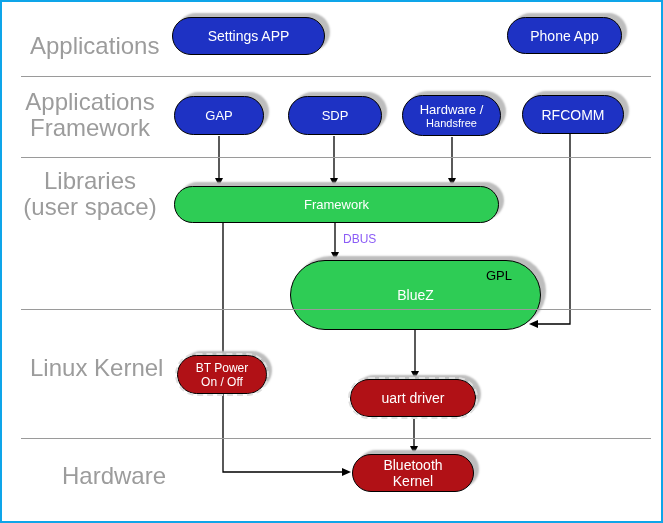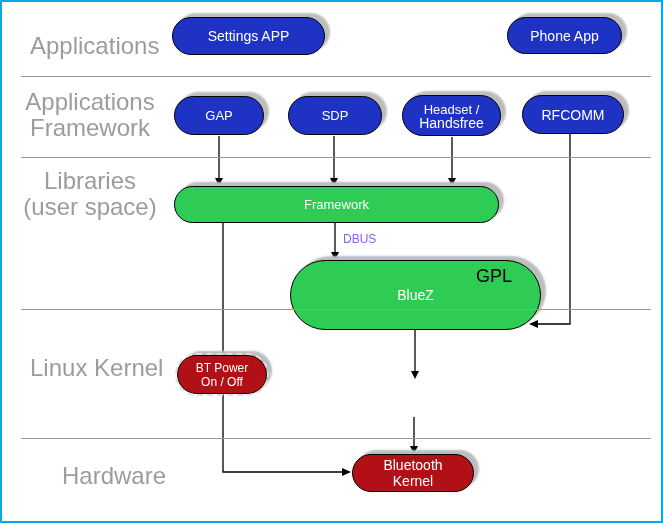--- a/index.html
+++ b/index.html
@@ -43,24 +43,24 @@
   .pill.green{background:var(--userspace-pill);}
   .pill.red{background:var(--kernel-pill);}
   .pill.dashed{
     border:1px solid #000;
     outline:2px dashed #dedede;
     outline-offset:0px;
   }
   .pill-label{font-size:13px;line-height:15px;text-align:center;}
   .fs14{font-size:14px;line-height:16px;}
   .fs12{font-size:12px;line-height:14px;}
-  .fs11{font-size:14px;line-height:13px;}
+  .fs11{font-size:11px;line-height:13px;}
   .license-tag{
     position:absolute;top:8px;right:28px;
-    color:#000;font-size:18px;line-height:14px;
+    color:#000;font-size:13px;line-height:14px;
   }
   .edge-label{
     position:absolute;color:#8b5cf6;font-size:12px;line-height:13px;z-index:4;
   }
   svg.connectors{
     position:absolute;left:0;top:0;z-index:1;pointer-events:none;
   }
 </style>
 </head>
 <body>
@@ -112,38 +112,41 @@
     <span class="pill-label fs14">Phone App</span>
   </div>
 
   <div class="pill blue" style="left:172px;top:94px;width:90px;height:39px">
     <span class="pill-label">GAP</span>
   </div>
   <div class="pill blue" style="left:286px;top:94px;width:94px;height:39px">
     <span class="pill-label">SDP</span>
   </div>
   <div class="pill blue" style="left:400px;top:93px;width:99px;height:41px">
-    <span class="pill-label">Headset /</span>
+    <span class="pill-label">Hardware /</span>
     <span class="pill-label fs11">Handsfree</span>
   </div>
   <div class="pill blue" style="left:520px;top:93px;width:102px;height:39px">
     <span class="pill-label fs14">RFCOMM</span>
   </div>
 
   <div class="pill green" style="left:172px;top:184px;width:325px;height:37px">
     <span class="pill-label">Framework</span>
   </div>
   <div class="pill green" style="left:288px;top:258px;width:251px;height:70px">
     <span class="license-tag">GPL</span>
     <span class="pill-label fs14">BlueZ</span>
   </div>
 
   <div class="pill red dashed" style="left:175px;top:353px;width:90px;height:39px">
     <span class="pill-label fs12">BT Power</span>
     <span class="pill-label fs12">On / Off</span>
   </div>
+  <div class="pill red dashed" style="left:348px;top:377px;width:126px;height:38px">
+    <span class="pill-label fs14">uart driver</span>
+  </div>
 
   <div class="pill red" style="left:350px;top:452px;width:122px;height:38px">
     <span class="pill-label fs14">Bluetooth</span>
     <span class="pill-label fs14">Kernel</span>
   </div>
 
 </div>
 
 </body></html>

